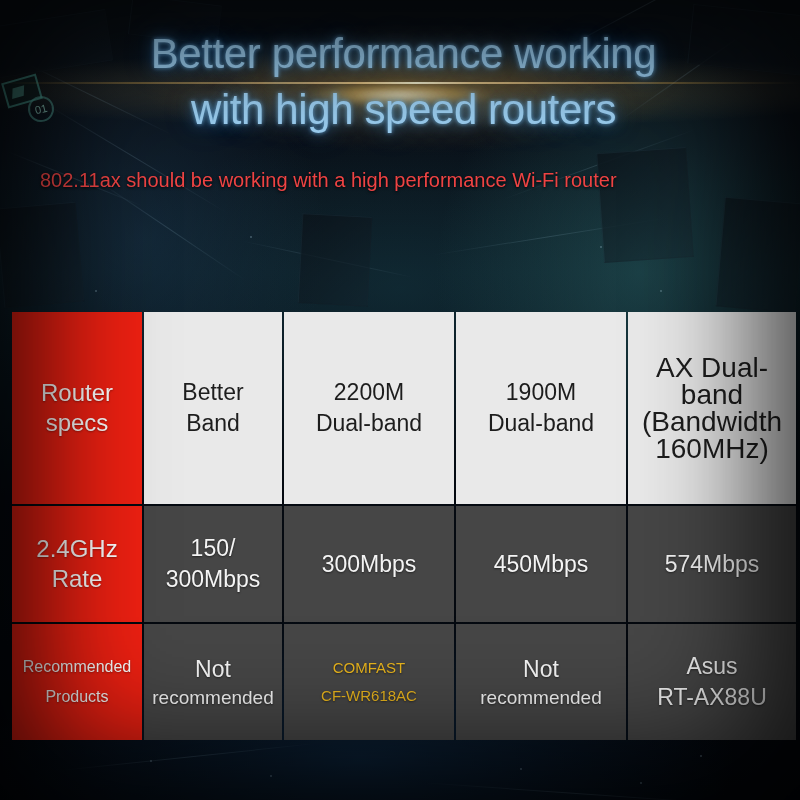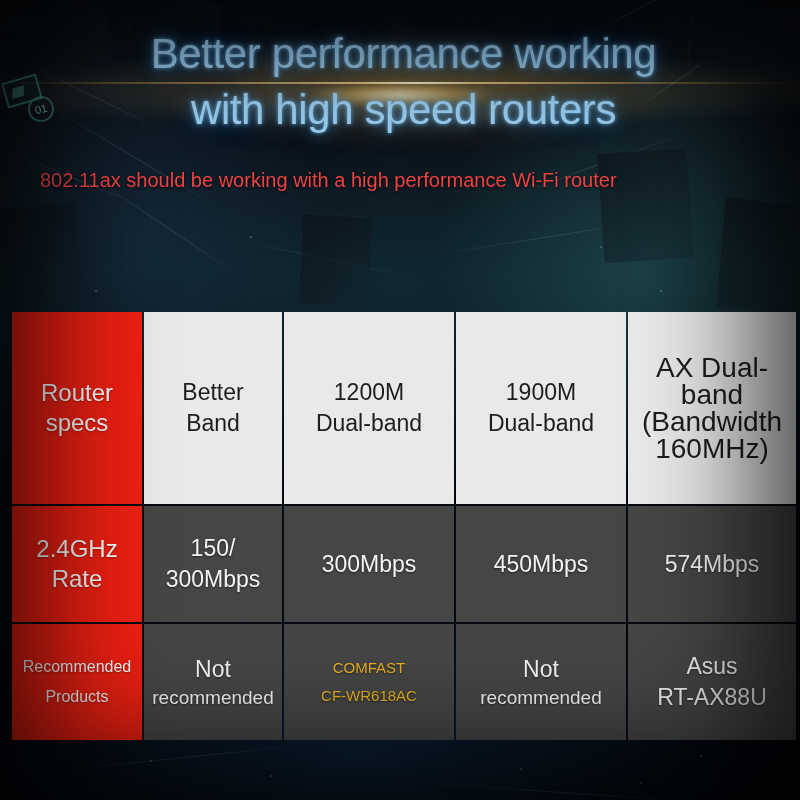--- a/index.html
+++ b/index.html
@@ -279,21 +279,21 @@
       <tr>
         <td class="rowlabel">
           <span class="ln">Router</span>
           <span class="ln">specs</span>
         </td>
         <td class="cell-light">
           <span class="ln">Better</span>
           <span class="ln">Band</span>
         </td>
         <td class="cell-light">
-          <span class="ln">1200M</span>
+          <span class="ln">2200M</span>
           <span class="ln">Dual-band</span>
         </td>
         <td class="cell-light">
           <span class="ln">1900M</span>
           <span class="ln">Dual-band</span>
         </td>
         <td class="cell-light hdr-tight">
           <span class="ln">AX Dual-band</span>
           <span class="ln">(Bandwidth</span>
           <span class="ln">160MHz)</span>

